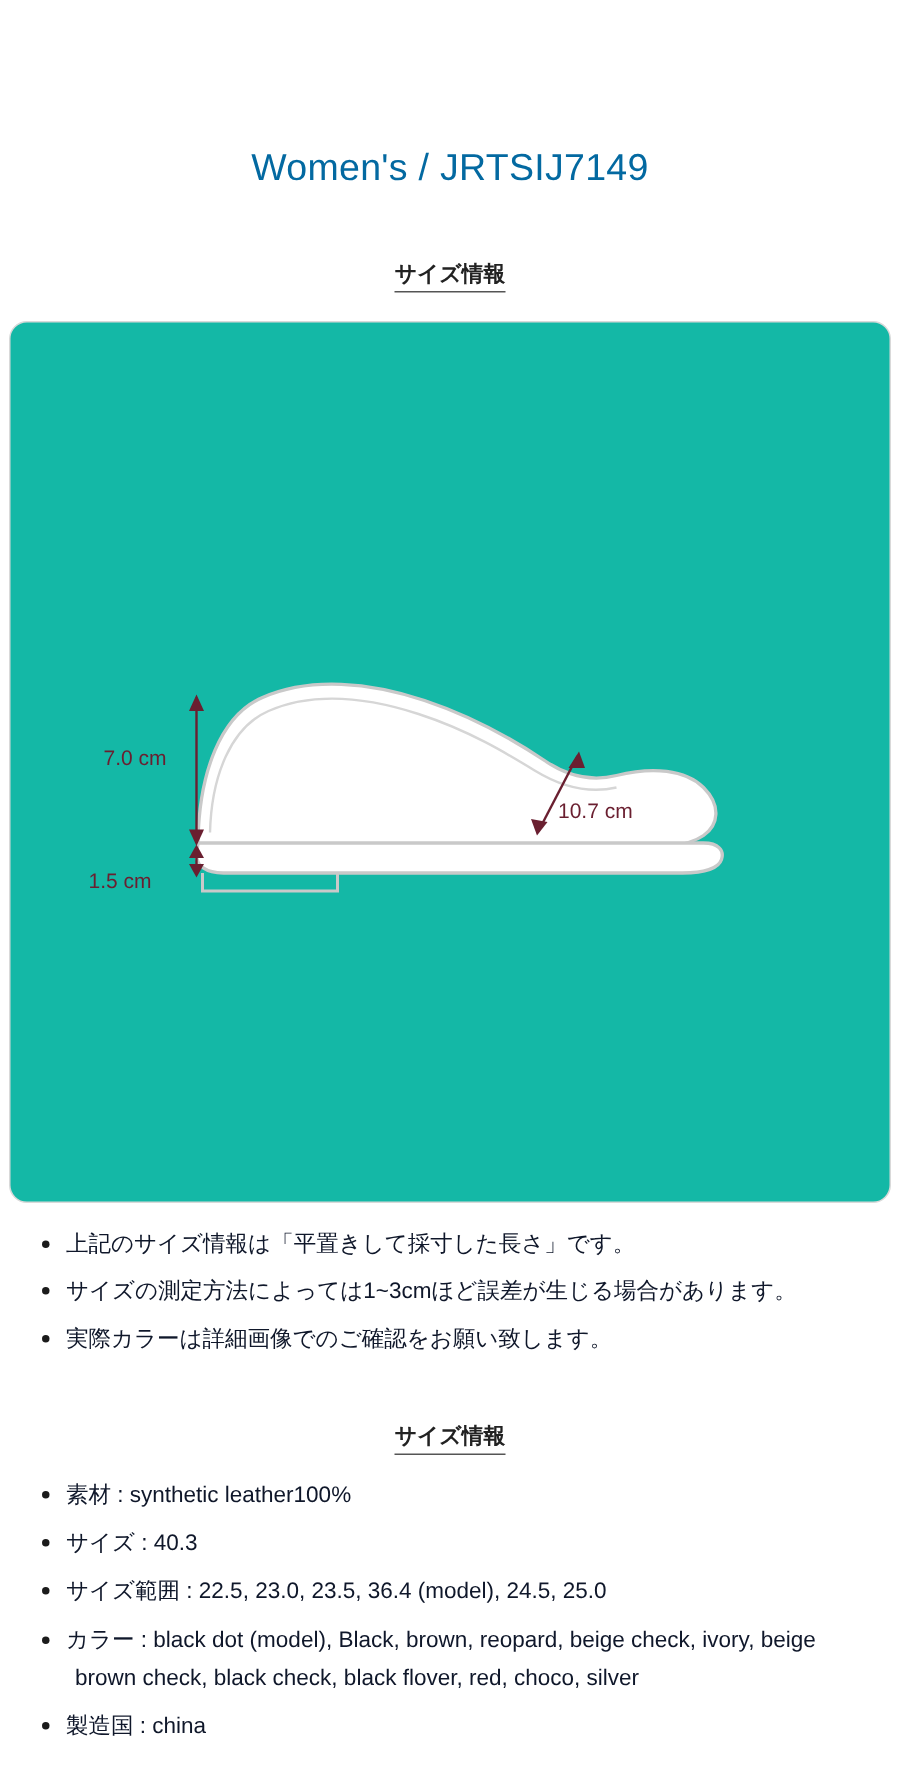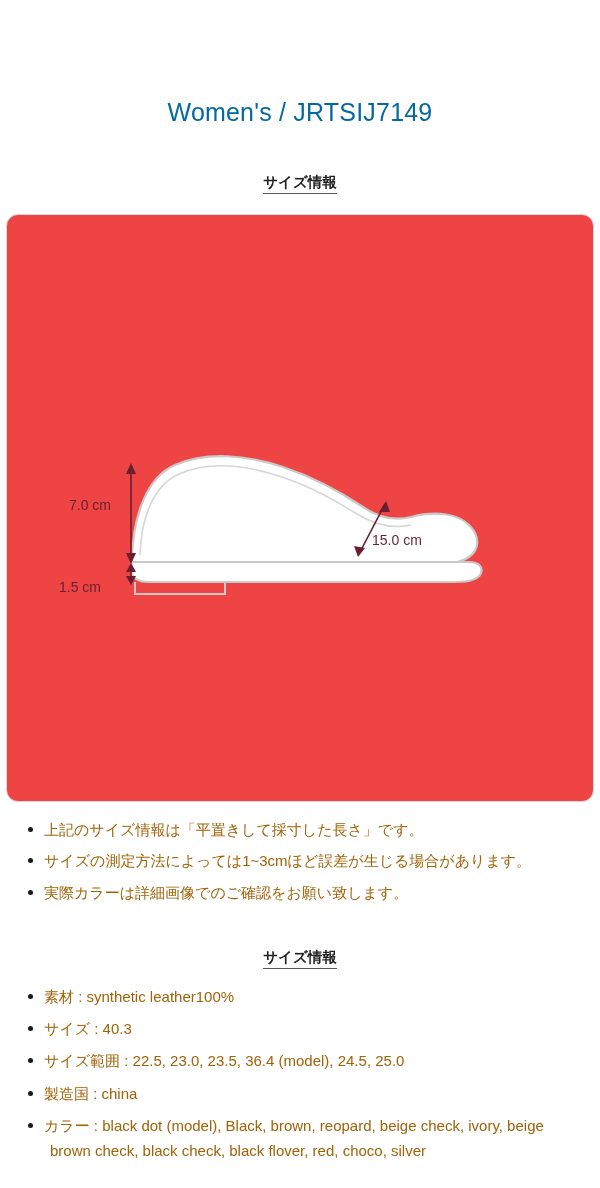--- a/index.html
+++ b/index.html
@@ -45,21 +45,21 @@
   .heading-1 {
     margin-top: 46px;
   }
   .diagram-box {
     margin: 22px 6px 0 6px;
     height: 588px;
     border: 1px solid #d9d9d9;
     border-radius: 12px;
     position: relative;
     box-sizing: border-box;
-    background: #ef4444;
+    background: #14b8a6;
   }
   .shoe-wrap {
     position: absolute;
     left: 0;
     top: 0;
     width: 100%;
     height: 100%;
   }
   .dim-label {
     position: absolute;
@@ -83,21 +83,21 @@
   }
   .notes {
     margin: 16px 0 0 0;
     padding: 0 14px 0 26px;
     list-style: none;
   }
   .notes li, .spec-list li {
     position: relative;
     font-size: 15px;
     line-height: 1.55;
-    color: #a16207;
+    color: #0f172a;
     margin-bottom: 8px;
     padding-left: 18px;
   }
   .notes li::before, .spec-list li::before {
     content: "";
     position: absolute;
     left: 2px;
     top: 9px;
     width: 5px;
     height: 5px;
@@ -155,38 +155,38 @@
         <polygon points="124,348 119,357 129,357" fill="#6a1f30"></polygon>
         <polygon points="124,370 119,361 129,361" fill="#6a1f30"></polygon>
 
         <line x1="378" y1="289" x2="352" y2="339" stroke="#6a1f30" stroke-width="1.6"></line>
         <polygon points="379,286 372,297 383,297" fill="#6a1f30"></polygon>
         <polygon points="351,342 347,331 358,333" fill="#6a1f30"></polygon>
       </svg>
 
       <div class="dim-label label-height">7.0 cm</div>
       <div class="dim-label label-sole">1.5 cm</div>
-      <div class="dim-label label-length">15.0 cm</div>
+      <div class="dim-label label-length">10.7 cm</div>
     </div>
   </div>
 
   <ul class="notes">
     <li>上記のサイズ情報は「平置きして採寸した長さ」です。</li>
     <li>サイズの測定方法によっては1~3cmほど誤差が生じる場合があります。</li>
     <li>実際カラーは詳細画像でのご確認をお願い致します。</li>
   </ul>
 
   <div class="section-heading heading-2">
     <span>サイズ情報</span>
   </div>
 
   <ul class="spec-list">
     <li>素材 : synthetic leather100%</li>
     <li>サイズ : 40.3</li>
     <li>サイズ範囲 : 22.5, 23.0, 23.5, 36.4 (model), 24.5, 25.0</li>
-    <li>製造国 : china</li>
     <li>
       <span>カラー : black dot (model),  Black,  brown,  reopard,  beige check,  ivory,  beige</span>
       <span class="spec-color-cont">brown check,  black check,  black flover,  red,  choco,  silver</span>
     </li>
+    <li>製造国 : china</li>
   </ul>
 
 </div>
 
 </body></html>

